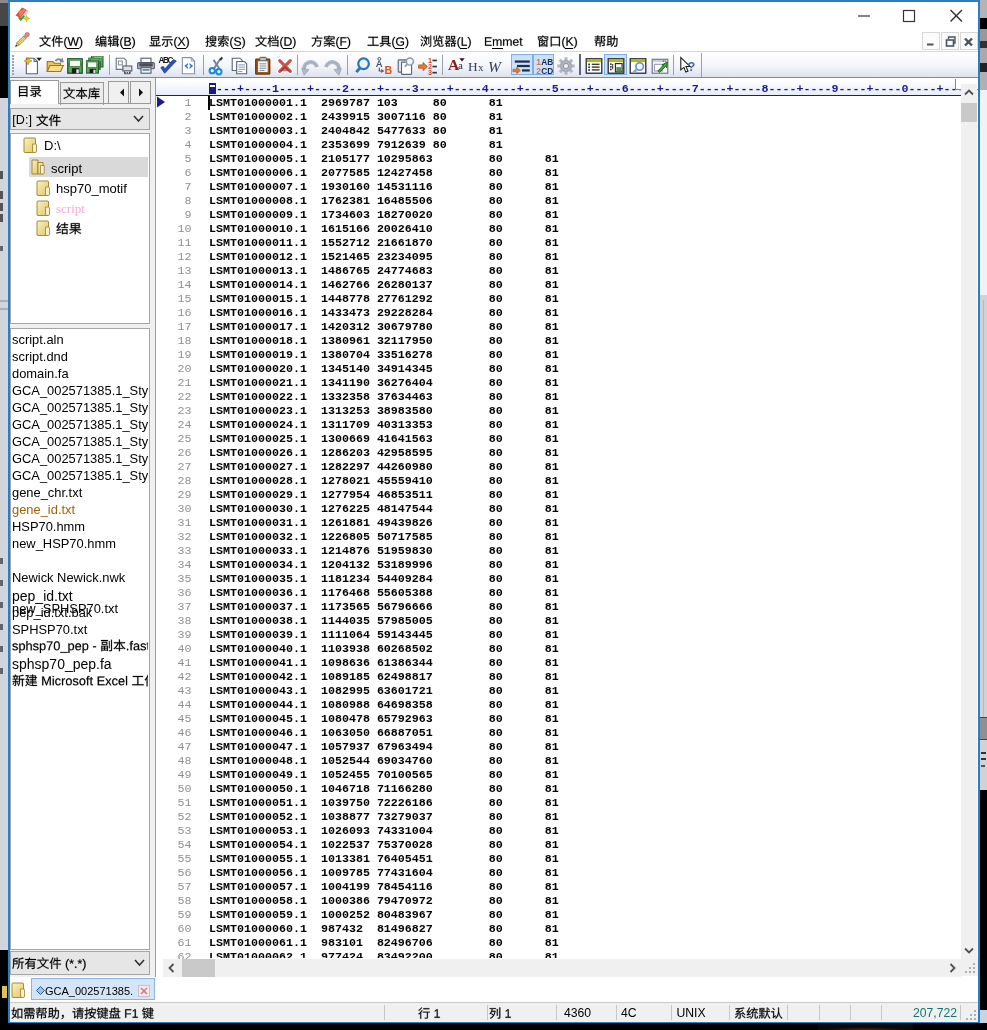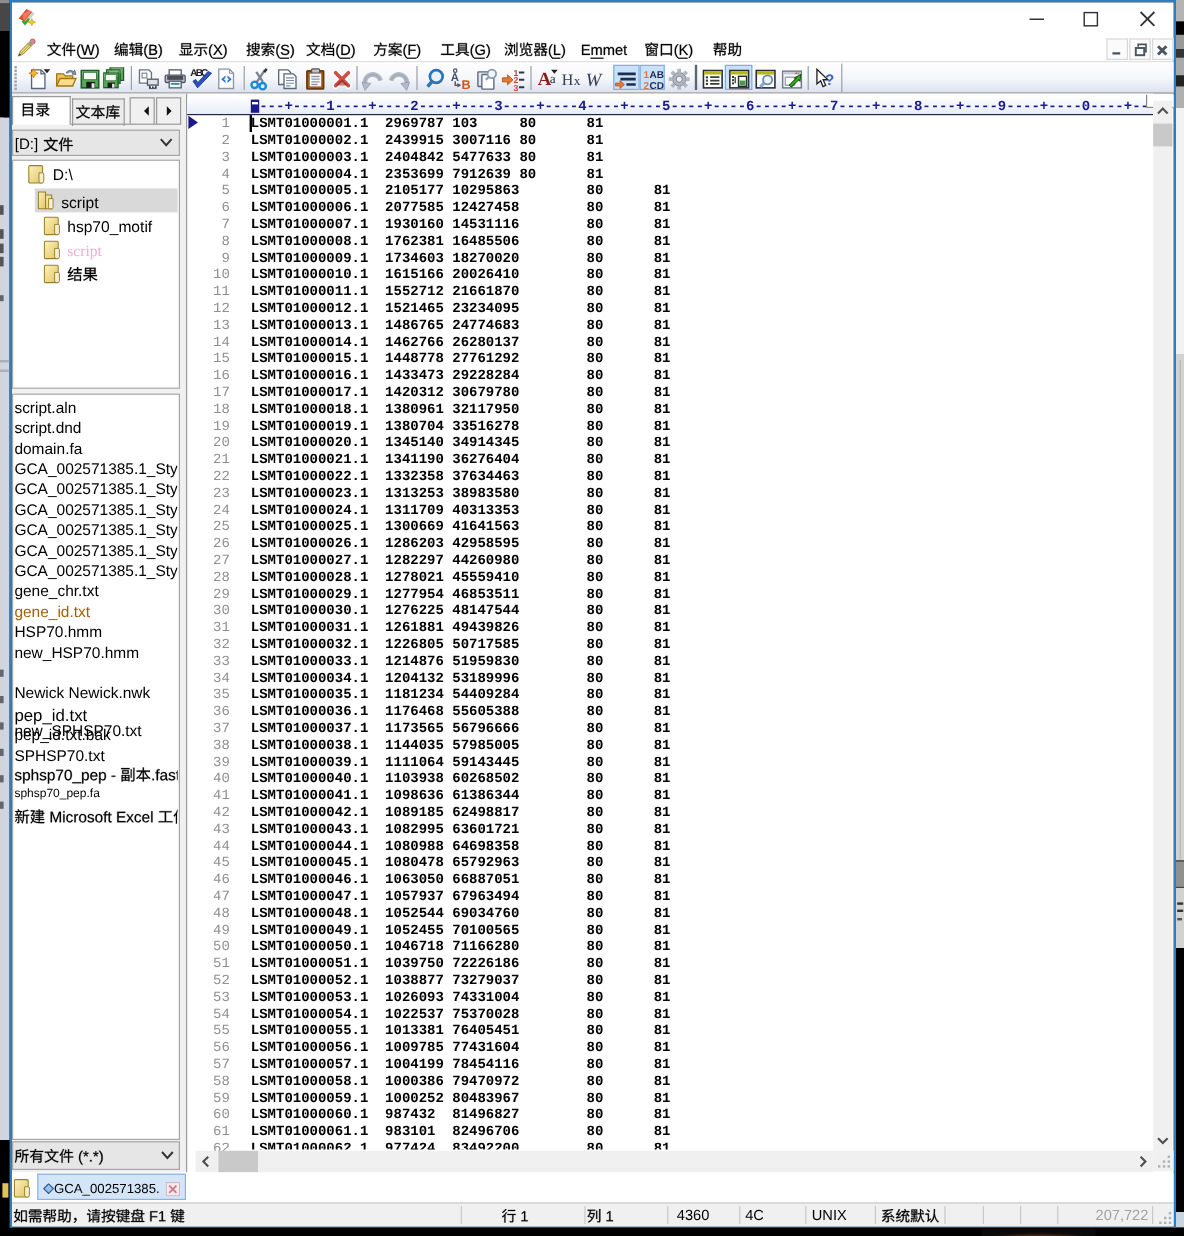--- a/index.html
+++ b/index.html
@@ -490,21 +490,21 @@
 <div style="position:absolute;left:1px;top:190.26px;font-family:'Liberation Sans',sans-serif;font-size:12.9px;color:#000;white-space:pre;font-weight:normal;">HSP70.hmm</div>
 <div style="position:absolute;left:1px;top:207.31999999999996px;font-family:'Liberation Sans',sans-serif;font-size:12.9px;color:#000;white-space:pre;font-weight:normal;">new_HSP70.hmm</div>
 <div style="position:absolute;left:1px;top:224.37999999999997px;font-family:'Liberation Sans',sans-serif;font-size:12.9px;color:#000;white-space:pre;font-weight:normal;margin-top:48px;">new_SPHSP70.txt</div>
 <div style="position:absolute;left:1px;top:241.43999999999997px;font-family:'Liberation Sans',sans-serif;font-size:12.9px;color:#000;white-space:pre;font-weight:normal;">Newick Newick.nwk</div>
 <div style="position:absolute;left:1px;top:258.5px;font-family:'Liberation Sans',sans-serif;font-size:14px;color:#000;white-space:pre;font-weight:normal;">pep_id.txt</div>
 <div style="position:absolute;left:1px;top:275.56px;font-family:'Liberation Sans',sans-serif;font-size:12.9px;color:#000;white-space:pre;font-weight:normal;">pep_id.txt.bak</div>
 <div style="position:absolute;left:1px;top:292.62px;font-family:'Liberation Sans',sans-serif;font-size:12.9px;color:#000;white-space:pre;font-weight:normal;">SPHSP70.txt</div>
 <svg style="position:absolute;left:1px;top:310.38px;" width="140" height="18" viewBox="0 0 140 18">
         <path transform="translate(0,11.26)" d="M5.9 -1.9Q5.9 -0.9 5.2 -0.4Q4.5 0.1 3.2 0.1Q1.9 0.1 1.2 -0.3Q0.6 -0.7 0.4 -1.6L1.4 -1.8Q1.5 -1.2 1.9 -1Q2.4 -0.7 3.2 -0.7Q4 -0.7 4.4 -1Q4.8 -1.3 4.8 -1.8Q4.8 -2.2 4.6 -2.4Q4.3 -2.7 3.7 -2.8L2.9 -3.1Q1.9 -3.3 1.5 -3.5Q1.1 -3.8 0.9 -4.1Q0.6 -4.5 0.6 -5Q0.6 -5.9 1.3 -6.4Q1.9 -6.9 3.2 -6.9Q4.3 -6.9 5 -6.5Q5.6 -6.1 5.8 -5.2L4.8 -5.1Q4.7 -5.5 4.3 -5.8Q3.9 -6 3.2 -6Q2.4 -6 2.1 -5.8Q1.7 -5.6 1.7 -5.1Q1.7 -4.8 1.9 -4.6Q2 -4.4 2.3 -4.3Q2.6 -4.2 3.6 -3.9Q4.4 -3.7 4.8 -3.5Q5.2 -3.3 5.5 -3.1Q5.7 -2.9 5.8 -2.6Q5.9 -2.3 5.9 -1.9Z M13 -3.4Q13 0.1 10.5 0.1Q8.9 0.1 8.4 -1.1H8.4Q8.4 -1 8.4 0V2.7H7.3V-5.4Q7.3 -6.4 7.2 -6.8H8.3Q8.3 -6.7 8.3 -6.6Q8.3 -6.4 8.4 -6.1Q8.4 -5.8 8.4 -5.7H8.4Q8.7 -6.3 9.2 -6.6Q9.7 -6.9 10.5 -6.9Q11.7 -6.9 12.4 -6Q13 -5.2 13 -3.4ZM11.8 -3.4Q11.8 -4.8 11.4 -5.4Q11 -6 10.2 -6Q9.5 -6 9.2 -5.7Q8.8 -5.5 8.6 -4.9Q8.4 -4.3 8.4 -3.3Q8.4 -2 8.8 -1.3Q9.2 -0.7 10.2 -0.7Q11 -0.7 11.4 -1.3Q11.8 -1.9 11.8 -3.4Z M15.5 -5.6Q15.9 -6.3 16.4 -6.6Q16.9 -6.9 17.7 -6.9Q18.8 -6.9 19.3 -6.3Q19.8 -5.8 19.8 -4.5V0H18.7V-4.3Q18.7 -5 18.5 -5.3Q18.4 -5.7 18.1 -5.9Q17.8 -6 17.3 -6Q16.5 -6 16 -5.5Q15.5 -4.9 15.5 -4V0H14.4V-9.3H15.5V-6.9Q15.5 -6.5 15.5 -6.1Q15.5 -5.7 15.5 -5.6Z M26.6 -1.9Q26.6 -0.9 25.9 -0.4Q25.1 0.1 23.8 0.1Q22.6 0.1 21.9 -0.3Q21.2 -0.7 21 -1.6L22 -1.8Q22.1 -1.2 22.6 -1Q23 -0.7 23.8 -0.7Q24.7 -0.7 25.1 -1Q25.5 -1.3 25.5 -1.8Q25.5 -2.2 25.2 -2.4Q24.9 -2.7 24.3 -2.8L23.5 -3.1Q22.5 -3.3 22.1 -3.5Q21.7 -3.8 21.5 -4.1Q21.3 -4.5 21.3 -5Q21.3 -5.9 21.9 -6.4Q22.6 -6.9 23.8 -6.9Q25 -6.9 25.6 -6.5Q26.3 -6.1 26.5 -5.2L25.4 -5.1Q25.4 -5.5 24.9 -5.8Q24.5 -6 23.8 -6Q23.1 -6 22.7 -5.8Q22.4 -5.6 22.4 -5.1Q22.4 -4.8 22.5 -4.6Q22.7 -4.4 23 -4.3Q23.2 -4.2 24.2 -3.9Q25.1 -3.7 25.5 -3.5Q25.9 -3.3 26.1 -3.1Q26.3 -2.9 26.5 -2.6Q26.6 -2.3 26.6 -1.9Z M33.6 -3.4Q33.6 0.1 31.1 0.1Q29.6 0.1 29 -1.1H29Q29 -1 29 0V2.7H27.9V-5.4Q27.9 -6.4 27.9 -6.8H29Q29 -6.7 29 -6.6Q29 -6.4 29 -6.1Q29 -5.8 29 -5.7H29Q29.3 -6.3 29.8 -6.6Q30.3 -6.9 31.1 -6.9Q32.4 -6.9 33 -6Q33.6 -5.2 33.6 -3.4ZM32.4 -3.4Q32.4 -4.8 32.1 -5.4Q31.7 -6 30.8 -6Q30.2 -6 29.8 -5.7Q29.4 -5.5 29.2 -4.9Q29 -4.3 29 -3.3Q29 -2 29.5 -1.3Q29.9 -0.7 30.8 -0.7Q31.7 -0.7 32.1 -1.3Q32.4 -1.9 32.4 -3.4Z M40.6 -7.9Q39.3 -5.8 38.7 -4.7Q38.2 -3.5 37.9 -2.4Q37.6 -1.2 37.6 0H36.4Q36.4 -1.7 37.2 -3.6Q37.9 -5.4 39.5 -7.9H34.8V-8.8H40.6Z M47.9 -4.4Q47.9 -2.2 47.1 -1Q46.3 0.1 44.8 0.1Q43.3 0.1 42.5 -1Q41.8 -2.2 41.8 -4.4Q41.8 -6.7 42.5 -7.8Q43.3 -8.9 44.9 -8.9Q46.4 -8.9 47.2 -7.8Q47.9 -6.7 47.9 -4.4ZM46.8 -4.4Q46.8 -6.3 46.3 -7.2Q45.9 -8 44.9 -8Q43.8 -8 43.4 -7.2Q42.9 -6.3 42.9 -4.4Q42.9 -2.5 43.4 -1.7Q43.8 -0.8 44.8 -0.8Q45.8 -0.8 46.3 -1.7Q46.8 -2.6 46.8 -4.4Z M48.2 2.5V1.7H55.7V2.5Z M62.1 -3.4Q62.1 0.1 59.6 0.1Q58 0.1 57.5 -1.1H57.5Q57.5 -1 57.5 0V2.7H56.4V-5.4Q56.4 -6.4 56.3 -6.8H57.4Q57.4 -6.7 57.4 -6.6Q57.5 -6.4 57.5 -6.1Q57.5 -5.8 57.5 -5.7H57.5Q57.8 -6.3 58.3 -6.6Q58.8 -6.9 59.6 -6.9Q60.9 -6.9 61.5 -6Q62.1 -5.2 62.1 -3.4ZM60.9 -3.4Q60.9 -4.8 60.5 -5.4Q60.1 -6 59.3 -6Q58.6 -6 58.3 -5.7Q57.9 -5.5 57.7 -4.9Q57.5 -4.3 57.5 -3.3Q57.5 -2 57.9 -1.3Q58.3 -0.7 59.3 -0.7Q60.1 -0.7 60.5 -1.3Q60.9 -1.9 60.9 -3.4Z M64.4 -3.1Q64.4 -2 64.8 -1.4Q65.3 -0.7 66.2 -0.7Q67 -0.7 67.4 -1Q67.9 -1.3 68 -1.8L69 -1.5Q68.4 0.1 66.2 0.1Q64.7 0.1 64 -0.8Q63.2 -1.7 63.2 -3.4Q63.2 -5.1 64 -6Q64.7 -6.9 66.2 -6.9Q69.2 -6.9 69.2 -3.3V-3.1ZM68 -4Q67.9 -5.1 67.5 -5.6Q67 -6.1 66.2 -6.1Q65.4 -6.1 64.9 -5.5Q64.4 -5 64.4 -4Z M76.3 -3.4Q76.3 0.1 73.8 0.1Q72.3 0.1 71.7 -1.1H71.7Q71.7 -1 71.7 0V2.7H70.6V-5.4Q70.6 -6.4 70.6 -6.8H71.7Q71.7 -6.7 71.7 -6.6Q71.7 -6.4 71.7 -6.1Q71.7 -5.8 71.7 -5.7H71.8Q72 -6.3 72.5 -6.6Q73 -6.9 73.8 -6.9Q75.1 -6.9 75.7 -6Q76.3 -5.2 76.3 -3.4ZM75.2 -3.4Q75.2 -4.8 74.8 -5.4Q74.4 -6 73.6 -6Q72.9 -6 72.5 -5.7Q72.1 -5.5 71.9 -4.9Q71.7 -4.3 71.7 -3.3Q71.7 -2 72.2 -1.3Q72.6 -0.7 73.5 -0.7Q74.4 -0.7 74.8 -1.3Q75.2 -1.9 75.2 -3.4Z M81 -2.9V-3.9H84.1V-2.9Z M96.9 -9.2V-2.1H97.7V-9.2ZM99.1 -10.5V-0.2C99.1 0 99 0.1 98.8 0.1C98.6 0.1 97.8 0.1 97 0.1C97.2 0.3 97.3 0.8 97.4 1C98.5 1 99.1 1 99.5 0.8C99.9 0.7 100 0.4 100 -0.2V-10.5ZM89 -10.2V-9.3H96V-10.2ZM90.7 -7.6H94.4V-6.2H90.7ZM89.8 -8.4V-5.4H95.3V-8.4ZM92.1 -0.5H90.2V-1.8H92.1ZM93 -0.5V-1.8H95V-0.5ZM89.3 -4.5V1H90.2V0.3H95V0.8H95.9V-4.5ZM92.1 -2.5H90.2V-3.7H92.1ZM93 -2.5V-3.7H95V-2.5Z M106.9 -10.7V-8.1H101.9V-7.1H105.7C104.8 -4.9 103.2 -2.8 101.5 -1.8C101.7 -1.6 102.1 -1.3 102.2 -1C104.1 -2.3 105.7 -4.6 106.7 -7.1H106.9V-2.3H103.9V-1.4H106.9V1H107.9V-1.4H110.9V-2.3H107.9V-7.1H108.1C109.1 -4.6 110.7 -2.3 112.6 -1C112.8 -1.3 113.2 -1.7 113.4 -1.9C111.6 -2.9 110 -4.9 109.1 -7.1H113V-8.1H107.9V-10.7Z M115 0V-1.4H116.2V0Z M119.7 -5.9V0H118.5V-5.9H117.6V-6.8H118.5V-7.5Q118.5 -8.5 118.9 -8.9Q119.3 -9.3 120.2 -9.3Q120.7 -9.3 121 -9.2V-8.3Q120.7 -8.4 120.5 -8.4Q120 -8.4 119.9 -8.2Q119.7 -7.9 119.7 -7.4V-6.8H121V-5.9Z M123.5 0.1Q122.5 0.1 122 -0.4Q121.5 -1 121.5 -1.9Q121.5 -2.9 122.2 -3.5Q122.9 -4.1 124.4 -4.1L125.9 -4.1V-4.5Q125.9 -5.3 125.6 -5.7Q125.2 -6 124.5 -6Q123.7 -6 123.4 -5.8Q123 -5.5 123 -5L121.8 -5.1Q122.1 -6.9 124.5 -6.9Q125.8 -6.9 126.4 -6.3Q127.1 -5.7 127.1 -4.6V-1.7Q127.1 -1.2 127.2 -0.9Q127.3 -0.7 127.7 -0.7Q127.9 -0.7 128.1 -0.7V-0Q127.7 0.1 127.2 0.1Q126.6 0.1 126.3 -0.3Q126 -0.6 126 -1.3H125.9Q125.5 -0.5 124.9 -0.2Q124.4 0.1 123.5 0.1ZM123.8 -0.7Q124.4 -0.7 124.9 -1Q125.4 -1.3 125.7 -1.8Q125.9 -2.3 125.9 -2.8V-3.3L124.7 -3.3Q123.9 -3.3 123.5 -3.2Q123.1 -3 122.9 -2.7Q122.7 -2.4 122.7 -1.9Q122.7 -1.3 123 -1Q123.3 -0.7 123.8 -0.7Z M134 -1.9Q134 -0.9 133.3 -0.4Q132.6 0.1 131.3 0.1Q130 0.1 129.3 -0.3Q128.6 -0.7 128.4 -1.6L129.4 -1.8Q129.6 -1.2 130 -1Q130.5 -0.7 131.3 -0.7Q132.1 -0.7 132.5 -1Q132.9 -1.3 132.9 -1.8Q132.9 -2.2 132.6 -2.4Q132.4 -2.7 131.8 -2.8L131 -3.1Q130 -3.3 129.6 -3.5Q129.2 -3.8 128.9 -4.1Q128.7 -4.5 128.7 -5Q128.7 -5.9 129.4 -6.4Q130 -6.9 131.3 -6.9Q132.4 -6.9 133.1 -6.5Q133.7 -6.1 133.9 -5.2L132.9 -5.1Q132.8 -5.5 132.4 -5.8Q132 -6 131.3 -6Q130.5 -6 130.2 -5.8Q129.8 -5.6 129.8 -5.1Q129.8 -4.8 129.9 -4.6Q130.1 -4.4 130.4 -4.3Q130.7 -4.2 131.6 -3.9Q132.5 -3.7 132.9 -3.5Q133.3 -3.3 133.5 -3.1Q133.8 -2.9 133.9 -2.6Q134 -2.3 134 -1.9Z M137.9 -0.1Q137.4 0.1 136.8 0.1Q135.5 0.1 135.5 -1.4V-5.9H134.7V-6.8H135.5L135.8 -8.3H136.6V-6.8H137.8V-5.9H136.6V-1.7Q136.6 -1.2 136.7 -1Q136.9 -0.8 137.3 -0.8Q137.5 -0.8 137.9 -0.9Z" fill="#000" stroke="#000" stroke-width="0.22"></path>
       </svg>
-<div style="position:absolute;left:1px;top:326.74px;font-family:'Liberation Sans',sans-serif;font-size:10px;color:#000;white-space:pre;font-weight:normal;">sphsp70_pep.fa</div>
+<div style="position:absolute;left:1px;top:326.74px;font-family:'Liberation Sans',sans-serif;font-size:14px;color:#000;white-space:pre;font-weight:normal;">sphsp70_pep.fa</div>
 <svg style="position:absolute;left:1px;top:344.5px;" width="147" height="18" viewBox="0 0 147 18">
         <path transform="translate(0,11.26)" d="M4.6 -2.7C5 -2.1 5.5 -1.2 5.7 -0.7L6.3 -1.1C6.1 -1.6 5.7 -2.4 5.3 -3.1ZM1.7 -3C1.5 -2.2 1 -1.4 0.5 -0.9C0.7 -0.8 1 -0.5 1.2 -0.4C1.7 -1 2.2 -1.9 2.5 -2.8ZM7.1 -9.5V-5.1C7.1 -3.4 7 -1.2 5.9 0.3C6.1 0.4 6.5 0.7 6.6 0.9C7.8 -0.8 8 -3.3 8 -5.1V-5.5H9.9V1H10.9V-5.5H12.3V-6.4H8V-8.9C9.3 -9.1 10.8 -9.4 11.9 -9.8L11.1 -10.5C10.2 -10.1 8.5 -9.8 7.1 -9.5ZM2.7 -10.6C2.9 -10.2 3.1 -9.8 3.3 -9.4H0.8V-8.6H6.4V-9.4H4.3C4.1 -9.8 3.9 -10.4 3.6 -10.8ZM4.8 -8.5C4.7 -7.9 4.4 -7.1 4.1 -6.5H0.6V-5.7H3.2V-4.3H0.6V-3.5H3.2V-0.2C3.2 -0.1 3.2 -0.1 3.1 -0.1C2.9 -0.1 2.5 -0.1 2.1 -0.1C2.2 0.2 2.3 0.5 2.4 0.8C3 0.8 3.4 0.7 3.7 0.6C4 0.5 4.1 0.2 4.1 -0.2V-3.5H6.5V-4.3H4.1V-5.7H6.6V-6.5H5C5.2 -7 5.5 -7.7 5.7 -8.3ZM1.6 -8.3C1.9 -7.8 2.1 -7 2.1 -6.5L2.9 -6.7C2.9 -7.2 2.7 -8 2.4 -8.5Z M17.8 -9.7V-8.9H20.2V-7.9H17V-7.2H20.2V-6.2H17.8V-5.4H20.2V-4.4H17.7V-3.7H20.2V-2.7H17.1V-1.9H20.2V-0.6H21.1V-1.9H24.8V-2.7H21.1V-3.7H24.3V-4.4H21.1V-5.4H24V-7.2H24.9V-7.9H24V-9.7H21.1V-10.8H20.2V-9.7ZM21.1 -7.2H23.2V-6.2H21.1ZM21.1 -7.9V-8.9H23.2V-7.9ZM14 -5C14 -5.2 14.3 -5.3 14.5 -5.4H16.1C15.9 -4.3 15.7 -3.3 15.4 -2.5C15 -3 14.7 -3.6 14.5 -4.4L13.8 -4.1C14.1 -3.1 14.5 -2.3 15 -1.6C14.5 -0.8 13.9 -0.1 13.3 0.4C13.5 0.5 13.8 0.8 14 1C14.6 0.6 15.1 -0.1 15.6 -0.9C16.9 0.4 18.8 0.7 21.2 0.7H24.7C24.8 0.4 25 0 25.1 -0.2C24.5 -0.2 21.7 -0.2 21.2 -0.2C19 -0.2 17.2 -0.4 16 -1.7C16.5 -2.9 16.9 -4.4 17.1 -6.2L16.5 -6.3L16.4 -6.3H15.3C15.9 -7.3 16.6 -8.5 17.1 -9.7L16.5 -10.1L16.2 -10H13.6V-9.1H15.8C15.3 -8 14.7 -6.9 14.5 -6.6C14.2 -6.2 13.9 -5.9 13.6 -5.8C13.8 -5.6 14 -5.2 14 -5Z M37.7 0V-5.9Q37.7 -6.9 37.8 -7.8Q37.4 -6.6 37.2 -6L34.9 0H34.1L31.8 -6L31.4 -7.1L31.2 -7.8L31.2 -7.1L31.3 -5.9V0H30.2V-8.8H31.8L34.1 -2.7Q34.2 -2.3 34.4 -1.9Q34.5 -1.5 34.5 -1.3Q34.6 -1.6 34.7 -2.1Q34.9 -2.6 34.9 -2.7L37.2 -8.8H38.8V0Z M40.7 -8.2V-9.3H41.8V-8.2ZM40.7 0V-6.8H41.8V0Z M44.4 -3.4Q44.4 -2.1 44.8 -1.4Q45.2 -0.8 46.1 -0.8Q46.7 -0.8 47.1 -1.1Q47.5 -1.4 47.6 -2.1L48.7 -2Q48.6 -1 47.9 -0.5Q47.2 0.1 46.1 0.1Q44.7 0.1 44 -0.8Q43.2 -1.7 43.2 -3.4Q43.2 -5.1 44 -6Q44.7 -6.9 46.1 -6.9Q47.1 -6.9 47.8 -6.3Q48.5 -5.8 48.7 -4.9L47.5 -4.8Q47.4 -5.3 47.1 -5.7Q46.7 -6 46.1 -6Q45.2 -6 44.8 -5.4Q44.4 -4.8 44.4 -3.4Z M50 0V-5.2Q50 -5.9 49.9 -6.8H51Q51 -5.6 51 -5.4H51Q51.3 -6.2 51.7 -6.6Q52 -6.9 52.7 -6.9Q52.9 -6.9 53.1 -6.8V-5.8Q52.9 -5.9 52.5 -5.9Q51.8 -5.9 51.4 -5.3Q51.1 -4.7 51.1 -3.5V0Z M59.9 -3.4Q59.9 -1.6 59.1 -0.7Q58.3 0.1 56.9 0.1Q55.4 0.1 54.6 -0.8Q53.9 -1.7 53.9 -3.4Q53.9 -6.9 56.9 -6.9Q58.4 -6.9 59.2 -6Q59.9 -5.2 59.9 -3.4ZM58.7 -3.4Q58.7 -4.8 58.3 -5.4Q57.9 -6.1 56.9 -6.1Q55.9 -6.1 55.5 -5.4Q55 -4.8 55 -3.4Q55 -2.1 55.5 -1.4Q55.9 -0.7 56.8 -0.7Q57.9 -0.7 58.3 -1.4Q58.7 -2 58.7 -3.4Z M66.4 -1.9Q66.4 -0.9 65.7 -0.4Q64.9 0.1 63.6 0.1Q62.4 0.1 61.7 -0.3Q61 -0.7 60.8 -1.6L61.8 -1.8Q61.9 -1.2 62.4 -1Q62.8 -0.7 63.6 -0.7Q64.5 -0.7 64.9 -1Q65.3 -1.3 65.3 -1.8Q65.3 -2.2 65 -2.4Q64.7 -2.7 64.1 -2.8L63.3 -3.1Q62.4 -3.3 61.9 -3.5Q61.5 -3.8 61.3 -4.1Q61.1 -4.5 61.1 -5Q61.1 -5.9 61.7 -6.4Q62.4 -6.9 63.6 -6.9Q64.8 -6.9 65.4 -6.5Q66.1 -6.1 66.3 -5.2L65.2 -5.1Q65.2 -5.5 64.7 -5.8Q64.3 -6 63.6 -6Q62.9 -6 62.5 -5.8Q62.2 -5.6 62.2 -5.1Q62.2 -4.8 62.3 -4.6Q62.5 -4.4 62.8 -4.3Q63.1 -4.2 64 -3.9Q64.9 -3.7 65.3 -3.5Q65.7 -3.3 65.9 -3.1Q66.1 -2.9 66.3 -2.6Q66.4 -2.3 66.4 -1.9Z M73.4 -3.4Q73.4 -1.6 72.6 -0.7Q71.9 0.1 70.4 0.1Q68.9 0.1 68.1 -0.8Q67.4 -1.7 67.4 -3.4Q67.4 -6.9 70.4 -6.9Q72 -6.9 72.7 -6Q73.4 -5.2 73.4 -3.4ZM72.2 -3.4Q72.2 -4.8 71.8 -5.4Q71.4 -6.1 70.4 -6.1Q69.4 -6.1 69 -5.4Q68.6 -4.8 68.6 -3.4Q68.6 -2.1 69 -1.4Q69.4 -0.7 70.4 -0.7Q71.4 -0.7 71.8 -1.4Q72.2 -2 72.2 -3.4Z M76.2 -5.9V0H75.1V-5.9H74.1V-6.8H75.1V-7.5Q75.1 -8.5 75.5 -8.9Q75.9 -9.3 76.7 -9.3Q77.2 -9.3 77.5 -9.2V-8.3Q77.3 -8.4 77 -8.4Q76.6 -8.4 76.4 -8.2Q76.2 -7.9 76.2 -7.4V-6.8H77.5V-5.9Z M81 -0.1Q80.4 0.1 79.8 0.1Q78.5 0.1 78.5 -1.4V-5.9H77.7V-6.8H78.5L78.9 -8.3H79.6V-6.8H80.9V-5.9H79.6V-1.7Q79.6 -1.2 79.8 -1Q79.9 -0.8 80.3 -0.8Q80.6 -0.8 81 -0.9Z M85.7 0V-8.8H92.4V-7.8H86.9V-5H92V-4H86.9V-1H92.6V0Z M98.2 0 96.4 -2.8 94.5 0H93.3L95.7 -3.5L93.4 -6.8H94.7L96.4 -4.1L98 -6.8H99.3L97 -3.5L99.4 0Z M101.3 -3.4Q101.3 -2.1 101.7 -1.4Q102.1 -0.8 103 -0.8Q103.6 -0.8 104 -1.1Q104.4 -1.4 104.5 -2.1L105.6 -2Q105.5 -1 104.8 -0.5Q104.1 0.1 103 0.1Q101.6 0.1 100.9 -0.8Q100.1 -1.7 100.1 -3.4Q100.1 -5.1 100.9 -6Q101.6 -6.9 103 -6.9Q104.1 -6.9 104.7 -6.3Q105.4 -5.8 105.6 -4.9L104.4 -4.8Q104.4 -5.3 104 -5.7Q103.6 -6 103 -6Q102.1 -6 101.7 -5.4Q101.3 -4.8 101.3 -3.4Z M107.7 -3.1Q107.7 -2 108.2 -1.4Q108.7 -0.7 109.6 -0.7Q110.3 -0.7 110.8 -1Q111.2 -1.3 111.4 -1.8L112.3 -1.5Q111.7 0.1 109.6 0.1Q108.1 0.1 107.3 -0.8Q106.5 -1.7 106.5 -3.4Q106.5 -5.1 107.3 -6Q108.1 -6.9 109.5 -6.9Q112.5 -6.9 112.5 -3.3V-3.1ZM111.4 -4Q111.3 -5.1 110.8 -5.6Q110.4 -6.1 109.5 -6.1Q108.7 -6.1 108.2 -5.5Q107.7 -5 107.7 -4Z M114 0V-9.3H115.1V0Z M120.2 -0.9V0H131.7V-0.9H126.4V-8.3H131V-9.3H120.8V-8.3H125.3V-0.9Z M139 -10.6C138.4 -8.7 137.3 -6.9 136.2 -5.7C136.4 -5.5 136.8 -5.2 136.9 -5C137.6 -5.7 138.2 -6.7 138.8 -7.7H139.6V1H140.6V-2.1H144.5V-3H140.6V-5H144.3V-5.8H140.6V-7.7H144.6V-8.6H139.2C139.5 -9.2 139.7 -9.8 139.9 -10.4ZM135.9 -10.7C135.2 -8.8 134 -6.8 132.7 -5.6C132.9 -5.4 133.2 -4.9 133.3 -4.6C133.7 -5.1 134.2 -5.6 134.6 -6.2V1H135.5V-7.7C136 -8.5 136.5 -9.5 136.9 -10.4Z" fill="#000" stroke="#000" stroke-width="0.22"></path>
       </svg>
 </div>
 <div style="position:absolute;left:10px;top:951px;width:140px;height:24px;background:#e6e6e6;border:1px solid #a6a6a6;box-sizing:border-box"></div>
 <svg style="position:absolute;left:12px;top:957.3px;" width="76" height="17" viewBox="0 0 76 17">
       <path transform="translate(0,10.91)" d="M6.6 -9.2V-5C6.6 -3.3 6.5 -1.1 5 0.4C5.2 0.5 5.6 0.8 5.7 1C7.3 -0.6 7.6 -3.2 7.6 -5V-5.3H9.5V1H10.4V-5.3H11.9V-6.2H7.6V-8.5C9 -8.7 10.6 -9 11.6 -9.5L11 -10.3C10 -9.8 8.2 -9.4 6.6 -9.2ZM2.1 -4.5V-4.8V-6.5H4.6V-4.5ZM5.5 -10.2C4.5 -9.7 2.7 -9.4 1.2 -9.2V-4.8C1.2 -3.2 1.2 -1.1 0.4 0.4C0.6 0.5 1 0.8 1.1 1C1.8 -0.3 2 -2.1 2.1 -3.6H5.5V-7.3H2.1V-8.5C3.5 -8.7 5.1 -8.9 6.1 -9.4Z M17.2 -10.4C17.1 -9.9 16.9 -9.3 16.7 -8.8H13.2V-7.9H16.3C15.5 -6.3 14.4 -4.8 12.9 -3.8C13.1 -3.6 13.4 -3.3 13.5 -3.1C14.3 -3.6 15 -4.3 15.6 -5V1H16.5V-1.5H21.7V-0.2C21.7 0 21.6 0.1 21.4 0.1C21.2 0.1 20.4 0.1 19.6 0.1C19.7 0.3 19.9 0.7 19.9 1C21 1 21.7 1 22.1 0.8C22.5 0.7 22.6 0.4 22.6 -0.2V-6.5H16.6C16.9 -7 17.1 -7.4 17.3 -7.9H24V-8.8H17.7C17.9 -9.3 18 -9.7 18.2 -10.2ZM16.5 -3.6H21.7V-2.3H16.5ZM16.5 -4.4V-5.7H21.7V-4.4Z M30 -10.2C30.4 -9.6 30.8 -8.8 31 -8.3L32 -8.6C31.8 -9.1 31.4 -9.9 31 -10.5ZM25.4 -8.2V-7.3H27.4C28.1 -5.4 29.1 -3.8 30.3 -2.5C29 -1.3 27.3 -0.5 25.2 0.1C25.4 0.3 25.7 0.7 25.8 1C27.9 0.3 29.6 -0.6 31 -1.8C32.4 -0.6 34.1 0.3 36.1 0.9C36.3 0.6 36.6 0.2 36.8 0C34.8 -0.4 33.1 -1.3 31.7 -2.5C33 -3.8 34 -5.4 34.7 -7.3H36.6V-8.2ZM31 -3.1C29.9 -4.3 29 -5.7 28.3 -7.3H33.6C33 -5.6 32.1 -4.3 31 -3.1Z M41.1 -4.2V-3.3H44.7V1H45.6V-3.3H49V-4.2H45.6V-7H48.5V-7.9H45.6V-10.3H44.7V-7.9H43C43.2 -8.4 43.3 -9 43.4 -9.6L42.6 -9.8C42.3 -8.2 41.8 -6.6 41 -5.5C41.3 -5.4 41.7 -5.2 41.8 -5.1C42.2 -5.6 42.5 -6.2 42.7 -7H44.7V-4.2ZM40.5 -10.4C39.9 -8.5 38.8 -6.6 37.6 -5.4C37.8 -5.2 38 -4.7 38.1 -4.5C38.5 -4.9 38.9 -5.4 39.3 -6V1H40.2V-7.4C40.6 -8.3 41.1 -9.2 41.4 -10.1Z M53.8 -3.2Q53.8 -5 54.4 -6.4Q54.9 -7.8 56 -9H57.1Q56 -7.7 55.4 -6.3Q54.9 -4.9 54.9 -3.2Q54.9 -1.5 55.4 -0.1Q56 1.3 57.1 2.6H56Q54.9 1.3 54.4 -0.1Q53.8 -1.5 53.8 -3.2Z M59.9 -6.7 61.5 -7.4 61.8 -6.6 60.1 -6.1 61.2 -4.6 60.5 -4.2 59.6 -5.7 58.6 -4.2 57.9 -4.6 59.1 -6.1 57.4 -6.6 57.6 -7.4 59.3 -6.7 59.2 -8.5H60Z M63.1 0V-1.3H64.3V0Z M68.2 -6.7 69.8 -7.4 70.1 -6.6 68.4 -6.1 69.5 -4.6 68.8 -4.2 67.9 -5.7 66.9 -4.2 66.2 -4.6 67.3 -6.1 65.6 -6.6 65.9 -7.4 67.5 -6.7 67.5 -8.5H68.3Z M73.6 -3.2Q73.6 -1.4 73.1 -0.1Q72.5 1.3 71.4 2.6H70.3Q71.5 1.3 72 -0.1Q72.5 -1.5 72.5 -3.2Q72.5 -4.9 72 -6.3Q71.5 -7.7 70.3 -9H71.4Q72.5 -7.8 73.1 -6.4Q73.6 -5 73.6 -3.2Z" fill="#000" stroke="#000" stroke-width="0.22"></path>
     </svg>
 <svg style="position:absolute;left:134px;top:959px" width="12" height="8" viewBox="0 0 12 8">
       <polyline points="1,1 5.5,6 10,1" fill="none" stroke="#333" stroke-width="1.6"></polyline>
@@ -719,21 +719,21 @@
     </svg>
 <svg style="position:absolute;left:488.8px;top:1006.5px;" width="24" height="17" viewBox="0 0 24 17">
       <path transform="translate(0,10.74)" d="M7.8 -8.8V-2H8.7V-8.8ZM10.3 -10.2V-0.2C10.3 -0 10.3 0 10.1 0C9.9 0.1 9.2 0.1 8.6 0C8.7 0.3 8.8 0.7 8.9 0.9C9.8 0.9 10.4 0.9 10.8 0.8C11.1 0.6 11.3 0.4 11.3 -0.2V-10.2ZM2.2 -3.7C2.8 -3.3 3.6 -2.7 4.1 -2.2C3.2 -1 2.2 -0.2 1 0.3C1.2 0.5 1.4 0.8 1.5 1C4.1 -0.1 6 -2.5 6.6 -6.7L6 -6.9L5.9 -6.9H3.1C3.3 -7.5 3.5 -8.1 3.6 -8.7H7V-9.6H0.7V-8.7H2.7C2.3 -6.8 1.6 -5.1 0.6 -4C0.9 -3.8 1.2 -3.5 1.4 -3.4C1.9 -4.1 2.4 -5 2.8 -6H5.6C5.4 -4.9 5 -3.9 4.6 -3C4.1 -3.4 3.3 -4 2.7 -4.4Z M16.5 0V-0.9H18.7V-7.4L16.8 -6V-7L18.7 -8.4H19.7V-0.9H21.8V0Z" fill="#000" stroke="#000" stroke-width="0.22"></path>
     </svg>
 <div style="position:absolute;left:564px;top:1006px;font-family:'Liberation Sans',sans-serif;font-size:12.2px;color:#000;white-space:pre;font-weight:normal;">4360</div>
 <div style="position:absolute;left:621px;top:1006px;font-family:'Liberation Sans',sans-serif;font-size:12.2px;color:#000;white-space:pre;font-weight:normal;">4C</div>
 <div style="position:absolute;left:676.5px;top:1006px;font-family:'Liberation Sans',sans-serif;font-size:12.2px;color:#000;white-space:pre;font-weight:normal;">UNIX</div>
 <svg style="position:absolute;left:734.4px;top:1006.5px;" width="50" height="17" viewBox="0 0 50 17">
       <path transform="translate(0,10.74)" d="M3.5 -2.7C2.8 -1.9 1.8 -1 0.9 -0.4C1.1 -0.2 1.5 0.1 1.7 0.2C2.6 -0.4 3.7 -1.4 4.4 -2.4ZM7.8 -2.3C8.8 -1.5 10 -0.4 10.6 0.3L11.4 -0.3C10.8 -1 9.5 -2 8.5 -2.8ZM8.1 -5.4C8.4 -5.1 8.8 -4.8 9.1 -4.4L3.7 -4.1C5.6 -5 7.4 -6.1 9.2 -7.5L8.5 -8.1C7.9 -7.6 7.2 -7.1 6.6 -6.6L3.6 -6.5C4.5 -7.1 5.4 -7.9 6.2 -8.7C7.8 -8.9 9.3 -9.1 10.4 -9.4L9.8 -10.2C7.8 -9.7 4.3 -9.3 1.3 -9.2C1.4 -9 1.5 -8.6 1.5 -8.4C2.6 -8.4 3.8 -8.5 4.9 -8.6C4.1 -7.8 3.2 -7.1 2.9 -6.8C2.5 -6.6 2.2 -6.4 2 -6.4C2.1 -6.1 2.2 -5.7 2.2 -5.5C2.5 -5.6 2.9 -5.7 5.3 -5.8C4.3 -5.2 3.4 -4.7 3 -4.5C2.2 -4.1 1.7 -3.9 1.3 -3.8C1.4 -3.6 1.5 -3.2 1.6 -3C1.9 -3.1 2.4 -3.2 5.7 -3.4V-0.2C5.7 -0.1 5.7 -0.1 5.5 -0C5.3 -0 4.6 -0 3.9 -0.1C4.1 0.2 4.2 0.6 4.3 0.8C5.1 0.8 5.8 0.8 6.2 0.7C6.6 0.5 6.7 0.3 6.7 -0.2V-3.5L9.7 -3.7C10.1 -3.3 10.4 -3 10.6 -2.6L11.3 -3.1C10.8 -3.8 9.7 -4.9 8.8 -5.8Z M20.7 -4.3V-0.4C20.7 0.5 20.9 0.7 21.8 0.7C21.9 0.7 22.7 0.7 22.9 0.7C23.6 0.7 23.8 0.3 23.9 -1.4C23.7 -1.5 23.3 -1.6 23.1 -1.8C23.1 -0.3 23 -0.1 22.8 -0.1C22.6 -0.1 22 -0.1 21.9 -0.1C21.7 -0.1 21.6 -0.1 21.6 -0.4V-4.3ZM18.4 -4.3C18.3 -1.9 18.1 -0.5 16.1 0.2C16.3 0.4 16.5 0.7 16.6 0.9C18.8 0 19.2 -1.5 19.3 -4.3ZM12.7 -0.6 12.9 0.3C14 -0.1 15.5 -0.5 16.8 -1L16.7 -1.8C15.2 -1.4 13.7 -0.9 12.7 -0.6ZM19.5 -10.1C19.7 -9.6 20 -8.9 20.1 -8.5H17.2V-7.6H19.4C18.8 -6.9 18 -5.8 17.7 -5.5C17.5 -5.3 17.2 -5.2 16.9 -5.1C17 -4.9 17.2 -4.5 17.2 -4.2C17.6 -4.4 18.1 -4.5 22.5 -4.9C22.7 -4.5 22.9 -4.2 23 -4L23.8 -4.4C23.4 -5.1 22.6 -6.3 22 -7.1L21.2 -6.7C21.5 -6.4 21.8 -6 22 -5.6L18.7 -5.3C19.2 -6 19.9 -6.9 20.4 -7.6H23.8V-8.5H20.3L21 -8.7C20.9 -9.1 20.6 -9.8 20.3 -10.3ZM12.9 -5.2C13.1 -5.2 13.4 -5.3 14.9 -5.5C14.3 -4.7 13.9 -4.1 13.6 -3.9C13.2 -3.5 13 -3.2 12.7 -3.1C12.8 -2.9 13 -2.4 13 -2.2C13.3 -2.4 13.7 -2.5 16.7 -3.2C16.7 -3.4 16.7 -3.7 16.7 -4L14.4 -3.5C15.3 -4.6 16.2 -5.9 17 -7.2L16.2 -7.7C15.9 -7.3 15.7 -6.8 15.4 -6.4L13.9 -6.2C14.7 -7.3 15.4 -8.6 16 -9.9L15.1 -10.3C14.5 -8.8 13.6 -7.2 13.3 -6.8C13.1 -6.4 12.8 -6.1 12.6 -6.1C12.7 -5.8 12.9 -5.4 12.9 -5.2Z M33.7 -9.3C34.2 -8.7 34.8 -7.8 35 -7.3L35.7 -7.7C35.4 -8.2 34.8 -9 34.3 -9.6ZM26.4 -8.6C26.6 -8 26.8 -7.2 26.8 -6.7L27.3 -6.8C27.2 -7.3 27.1 -8.1 26.9 -8.7ZM26.9 -1.5C27 -0.8 27 0.1 27 0.7L27.6 0.6C27.6 0 27.6 -0.8 27.5 -1.5ZM28.1 -1.5C28.3 -0.8 28.4 -0 28.5 0.5L29.1 0.3C29 -0.2 28.9 -1 28.6 -1.6ZM29.3 -1.5C29.5 -1 29.8 -0.4 29.8 0L30.4 -0.2C30.4 -0.6 30.1 -1.2 29.9 -1.7ZM25.8 -1.7C25.6 -1.1 25.2 -0.1 24.8 0.5L25.4 0.8C25.8 0.1 26.2 -0.8 26.4 -1.5ZM28.9 -8.7C28.8 -8.1 28.6 -7.2 28.4 -6.7L28.8 -6.5C29 -7 29.3 -7.8 29.5 -8.5ZM32.7 -10.2V-7.5L32.7 -6.7H30.7V-5.9H32.7C32.5 -3.8 32 -1.5 30.2 0.4C30.5 0.5 30.8 0.7 31 0.9C32.3 -0.5 32.9 -2.2 33.2 -3.9C33.7 -1.8 34.5 -0.1 35.7 0.9C35.9 0.7 36.1 0.4 36.4 0.2C34.8 -0.9 34 -3.2 33.5 -5.9H36V-6.7H33.5L33.5 -7.5V-10.2ZM26.2 -9.2H27.6V-6.2H26.2ZM28.2 -9.2H29.6V-6.2H28.2ZM25.4 -4.6V-3.9H27.5V-2.9L25.1 -2.8L25.2 -2C26.6 -2.1 28.6 -2.2 30.5 -2.3L30.5 -3.1L28.3 -3V-3.9H30.3V-4.6H28.3V-5.5H30.3V-9.8H25.5V-5.5H27.5V-4.6Z M38.3 -9.5C38.9 -8.9 39.8 -8.1 40.2 -7.6L40.8 -8.3C40.4 -8.7 39.6 -9.5 38.9 -10ZM44.2 -10.2C44.2 -6.1 44.2 -1.8 41.1 0.3C41.4 0.5 41.7 0.8 41.8 1C43.5 -0.2 44.3 -2 44.7 -4C45.2 -2.3 46 -0.2 47.7 1C47.9 0.7 48.2 0.5 48.4 0.3C45.7 -1.4 45.2 -5.3 45 -6.5C45.1 -7.7 45.1 -9 45.1 -10.2ZM37.2 -6.4V-5.5H39.2V-1.4C39.2 -0.8 38.8 -0.4 38.6 -0.2C38.7 -0 39 0.3 39.1 0.5C39.2 0.3 39.6 0 41.9 -1.6C41.8 -1.8 41.7 -2.2 41.6 -2.4L40.1 -1.4V-6.4Z" fill="#000" stroke="#000" stroke-width="0.22"></path>
     </svg>
-<div style="position:absolute;left:957px;top:1006px;font-family:'Liberation Sans',sans-serif;font-size:12.2px;color:#a3a3a3;white-space:pre;font-weight:normal;transform:translateX(-100%)">207,722</div>
+<div style="position:absolute;left:957px;top:1006px;font-family:'Liberation Sans',sans-serif;font-size:12.2px;color:#0f766e;white-space:pre;font-weight:normal;transform:translateX(-100%)">207,722</div>
 <svg style="position:absolute;left:964px;top:1008px" width="14" height="14" viewBox="0 0 14 14">
       <g fill="#b0b0b0">
         <rect x="10" y="2" width="2" height="2"></rect>
         <rect x="6" y="6" width="2" height="2"></rect>
         <rect x="10" y="6" width="2" height="2"></rect>
         <rect x="2" y="10" width="2" height="2"></rect>
         <rect x="6" y="10" width="2" height="2"></rect>
         <rect x="10" y="10" width="2" height="2"></rect>
       </g>
     </svg>

